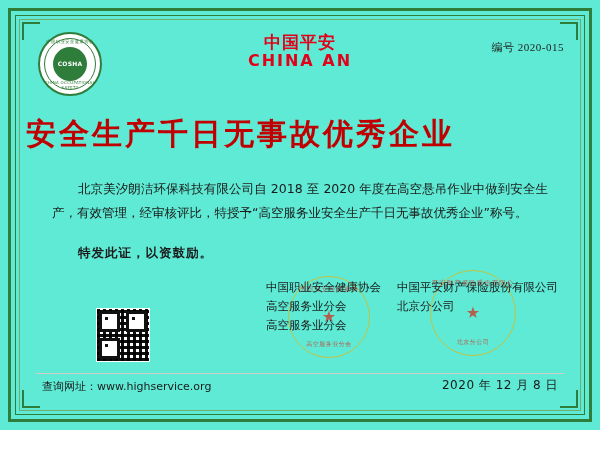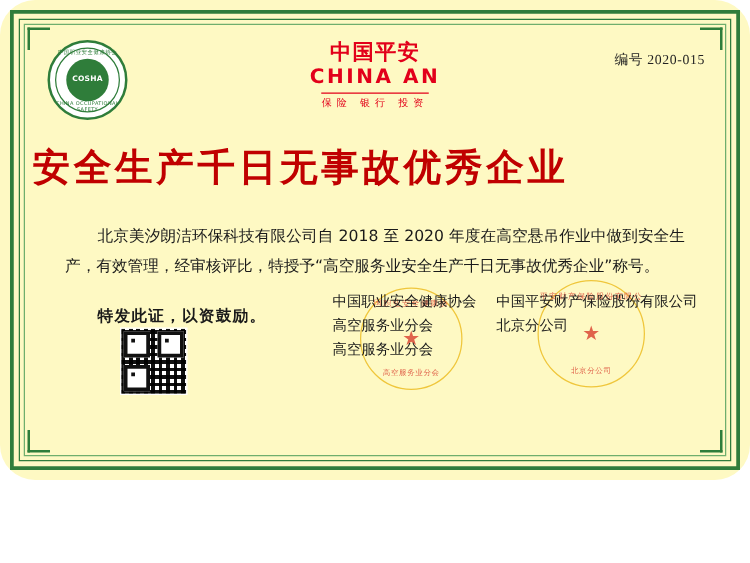--- a/index.html
+++ b/index.html
@@ -8,24 +8,23 @@
     width: 600px;
     height: 450px;
     overflow: hidden;
     background: #ffffff;
     font-family: "DejaVu Sans", "Liberation Sans", sans-serif;
   }
 
   #certificate {
     position: relative;
     width: 600px;
-    height: 384px;
-    background: #fef9c3;
-    box-sizing: border-box;
-    border-radius: 28px;
+    height: 430px;
+    background: #5eead4;
+    box-sizing: border-box;
   }
 
   
   .frame-outer {
     position: absolute;
     left: 8px;
     top: 8px;
     right: 8px;
     bottom: 8px;
     border: 3px solid #2f7d3a;
@@ -360,21 +359,20 @@
       <div class="cosha-logo">
         <div class="cosha-ring"></div>
         <div class="cosha-top-text">中国职业安全健康协会</div>
         <div class="cosha-inner">COSHA</div>
         <div class="cosha-bottom-text">CHINA OCCUPATIONAL SAFETY</div>
       </div>
 
       <div class="pingan">
         <div class="pingan-cn">中国平安</div>
         <div class="pingan-en">CHINA AN</div>
-        <div class="pingan-sub">保险 银行 投资</div>
       </div>
 
       <div class="serial">编号 2020-015</div>
     </div>
 
     <div class="title">安全生产千日无事故优秀企业</div>
 
     <div class="body-text">北京美汐朗洁环保科技有限公司自 2018 至 2020 年度在高空悬吊作业中做到安全生产，有效管理，经审核评比，特授予“高空服务业安全生产千日无事故优秀企业”称号。</div>
 
     <div class="encourage">特发此证，以资鼓励。</div>
@@ -411,15 +409,20 @@
           <span></span>
         </div>
       <div class="qr-eye b">
           <span></span>
         </div>
       <div class="qr-eye c">
           <span></span>
         </div>
     </div>
 
+    <div class="footer">
+      <div class="footer-rule"></div>
+      <div class="footer-url">查询网址：www.highservice.org</div>
+      <div class="footer-date">2020 年 12 月 8 日</div>
+    </div>
 
   </div>
 </div>
 
 </body></html>

